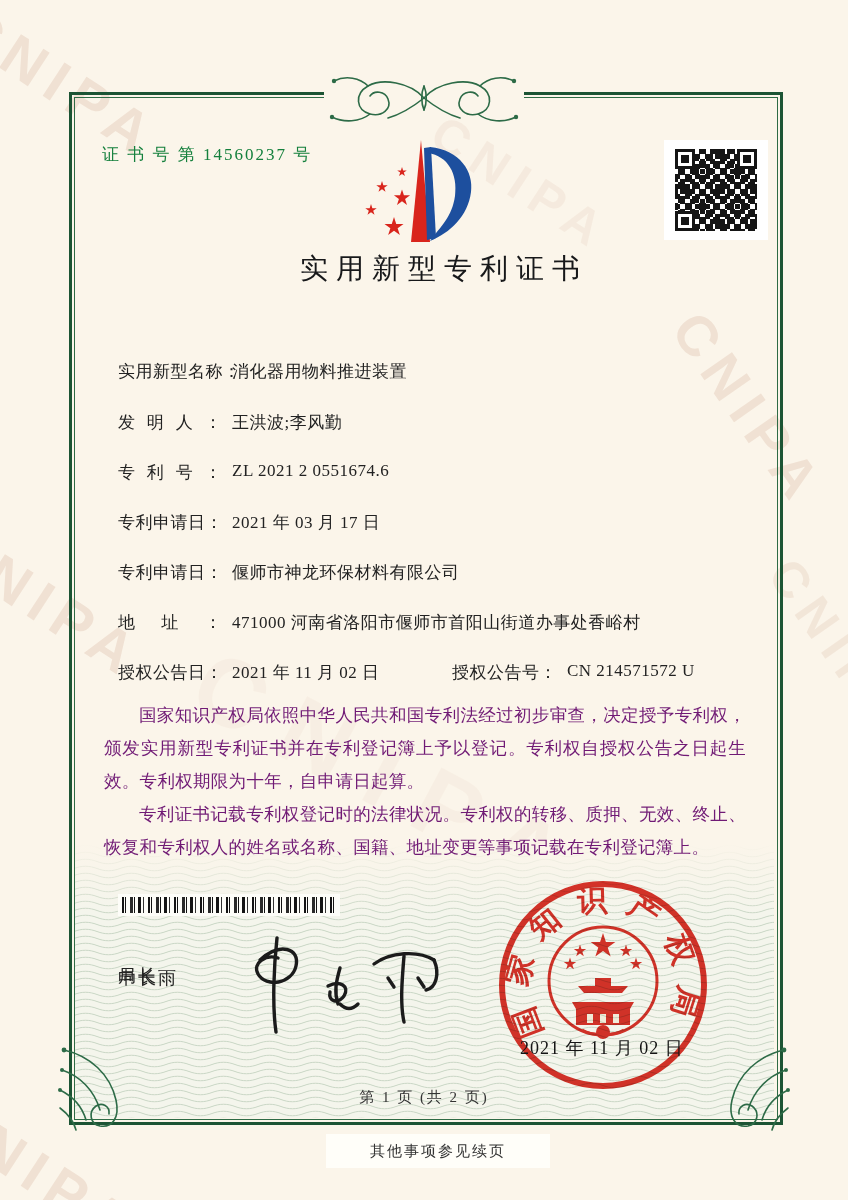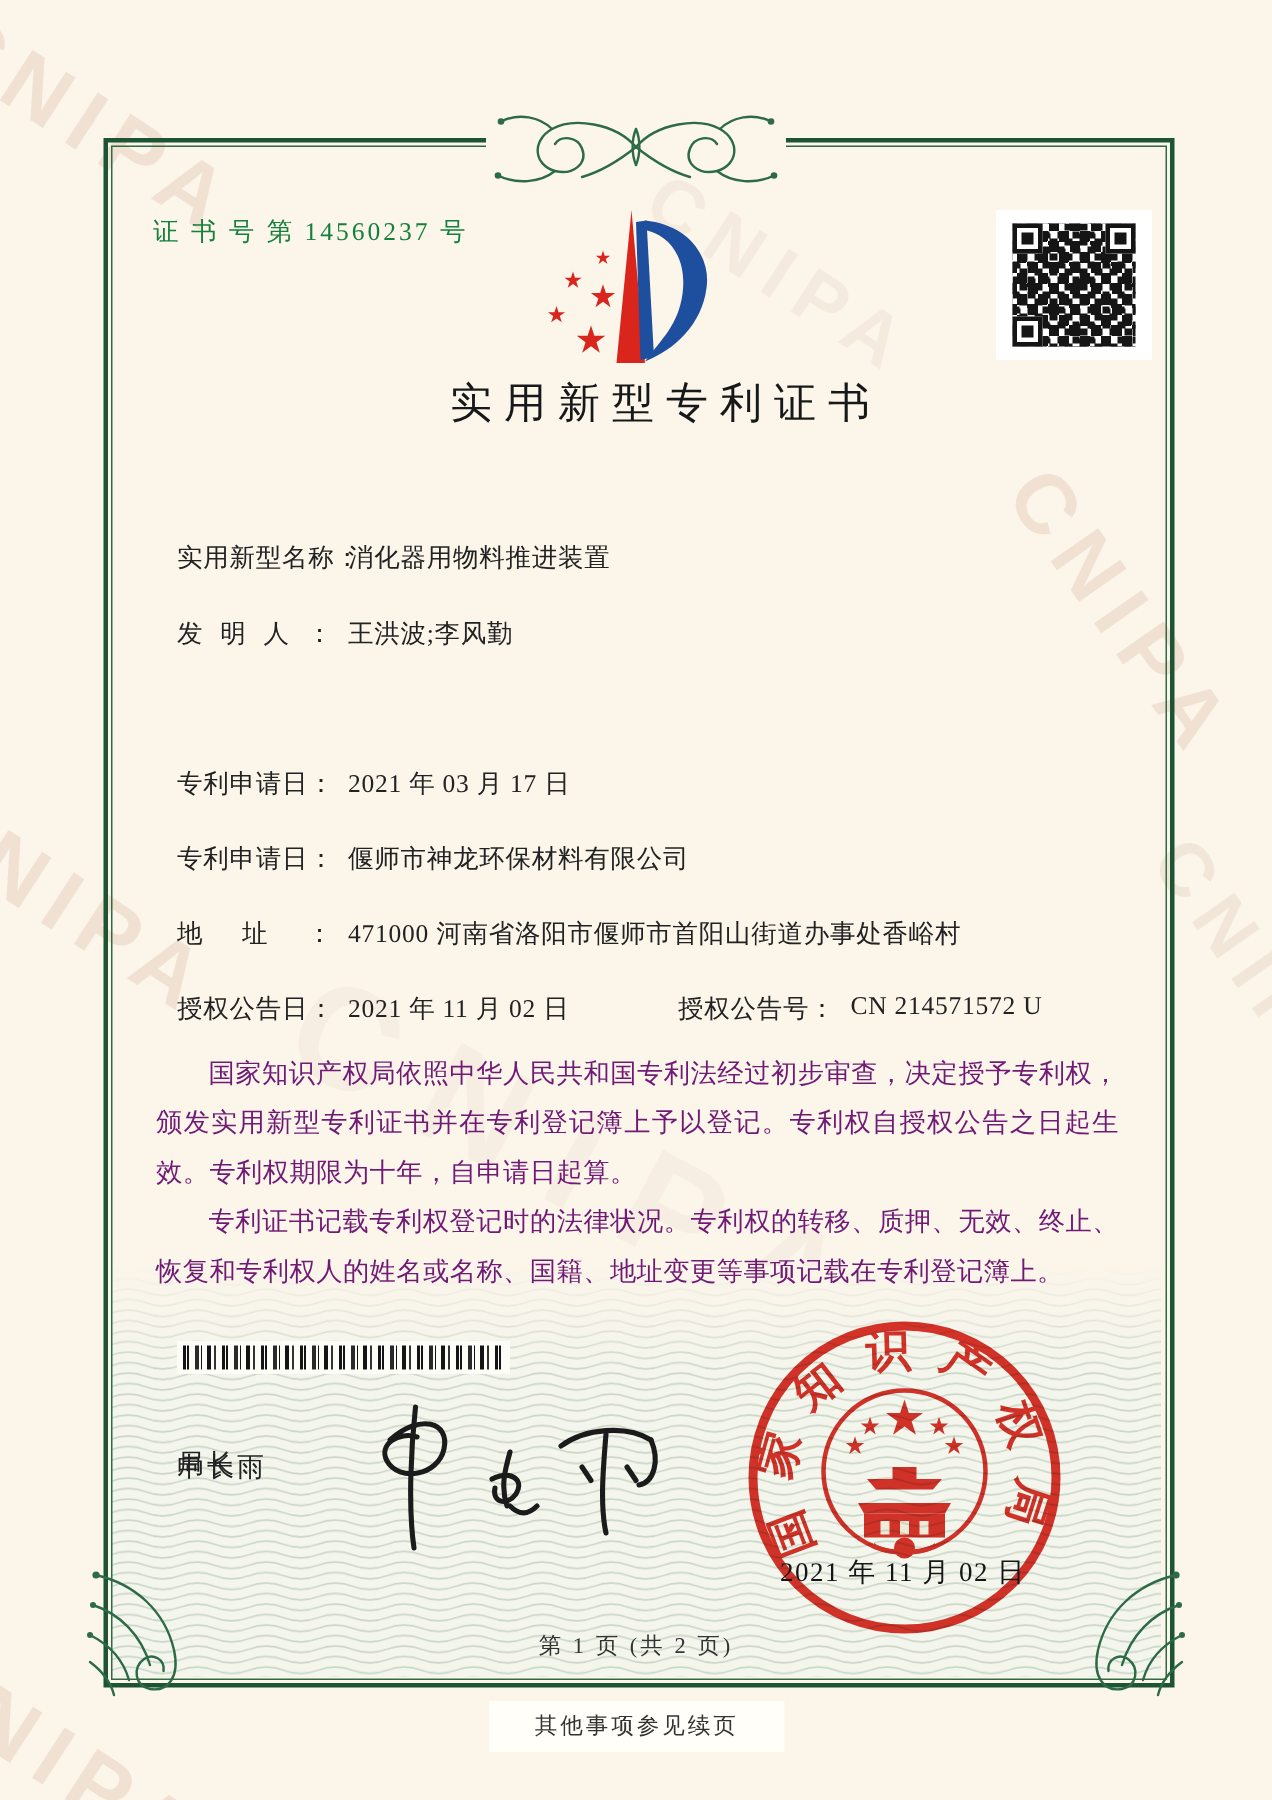--- a/index.html
+++ b/index.html
@@ -59,21 +59,21 @@
           #141414 12px 13px,transparent 13px 16px,#141414 16px 19px,transparent 19px 21px,
           #333 21px 22px,transparent 22px 26px);}
   .dg-title{position:absolute;left:118px;top:964px;z-index:4;font-size:18px;letter-spacing:2px;}
   .dg-name{position:absolute;left:118px;top:966px;z-index:4;font-size:18px;letter-spacing:2px;}
   .sig{position:absolute;left:222px;top:930px;z-index:4;}
   .seal{position:absolute;left:492px;top:874px;z-index:5;opacity:.94;mix-blend-mode:multiply;}
   .sealdate{position:absolute;left:520px;top:1036px;z-index:6;font-size:18px;color:#151515;
             letter-spacing:1px;white-space:pre;}
   .pageinfo{position:absolute;left:0;top:1088px;width:100%;text-align:center;z-index:4;
             font-size:15px;letter-spacing:2px;color:#333;}
-  .contnote{position:absolute;left:326px;top:1134px;width:197px;height:34px;line-height:34px;
+  .contnote{position:absolute;left:326px;top:1134px;width:224px;height:34px;line-height:34px;
             background:#fffef9;text-align:center;z-index:4;font-size:15px;letter-spacing:2px;color:#333;}
 </style>
 </head>
 <body>
 
 <div class="page">
 
   <div class="wm wm-a">CNIPA</div>
   <div class="wm wm-b">CNIPA</div>
   <div class="wm wm-c">CNIPA</div>
@@ -172,20 +172,24 @@
 
   <div class="title">实用新型专利证书</div>
 
   <div class="row" style="top:360px">
     <span class="lab">实用新型名称：</span>
     <span class="val">消化器用物料推进装置</span>
   </div>
   <div class="row" style="top:411px">
     <span class="lab">发明人：</span>
     <span class="val">王洪波;李风勤</span>
+  </div>
+  <div class="row" style="top:461px">
+    <span class="lab">专利号：</span>
+    <span class="val">ZL 2021 2 0551674.6</span>
   </div>
   <div class="row" style="top:511px">
     <span class="lab">专利申请日：</span>
     <span class="val">2021 年 03 月 17 日</span>
   </div>
   <div class="row" style="top:561px">
     <span class="lab">专利申请日：</span>
     <span class="val">偃师市神龙环保材料有限公司</span>
   </div>
   <div class="row" style="top:611px">

